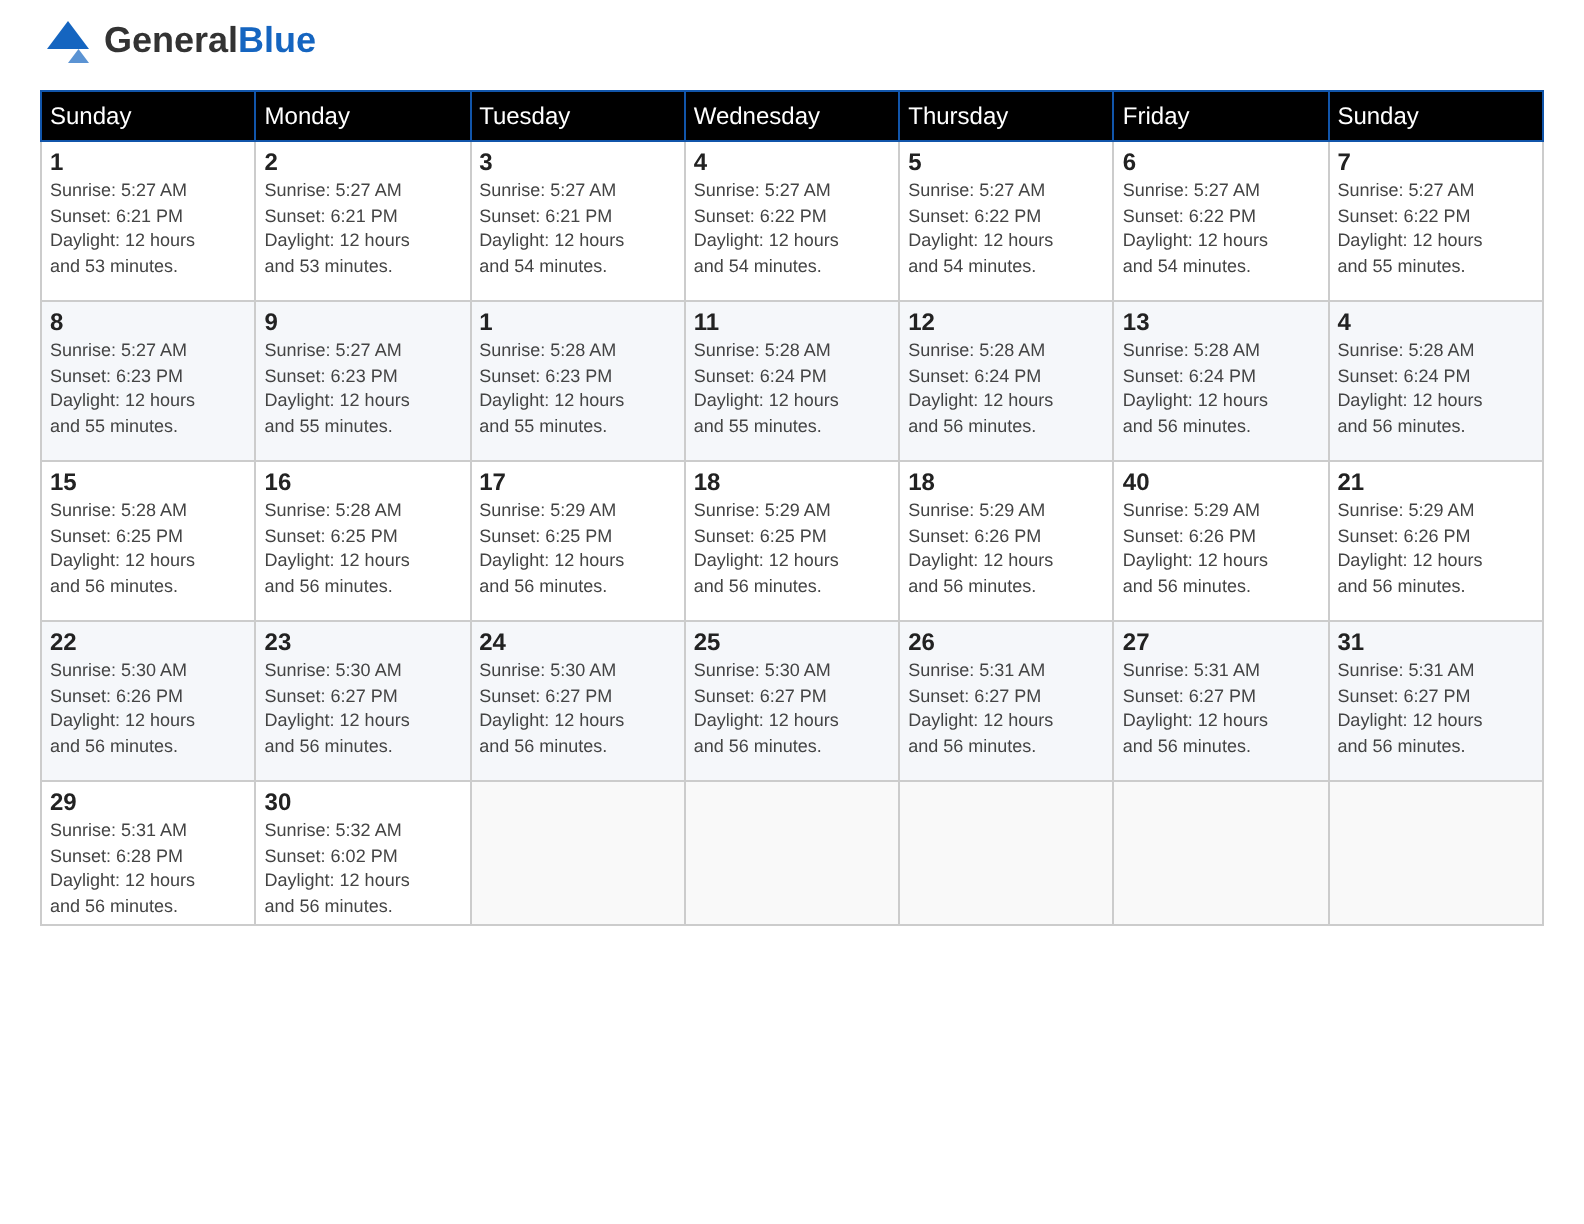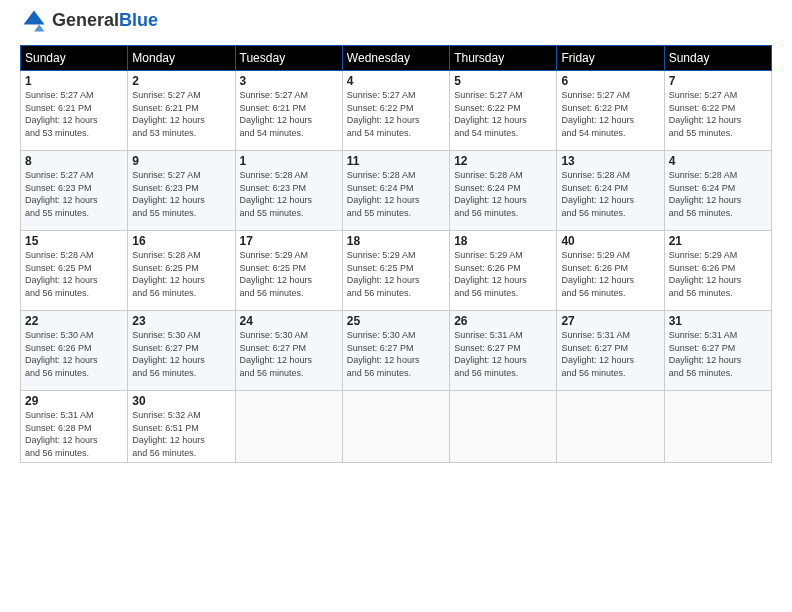--- a/index.html
+++ b/index.html
@@ -339,21 +339,21 @@
           <td>
             <span class="day-num">29</span>
             <div class="day-info" style="white-space: pre-line;">Sunrise: 5:31 AM
 Sunset: 6:28 PM
 Daylight: 12 hours
 and 56 minutes.</div>
           </td>
           <td>
             <span class="day-num">30</span>
             <div class="day-info" style="white-space: pre-line;">Sunrise: 5:32 AM
-Sunset: 6:51 PM
+Sunset: 6:02 PM
 Daylight: 12 hours
 and 56 minutes.</div>
           </td>
           <td class="empty"></td>
           <td class="empty"></td>
           <td class="empty"></td>
           <td class="empty"></td>
           <td class="empty"></td>
         </tr>
       </tbody>

